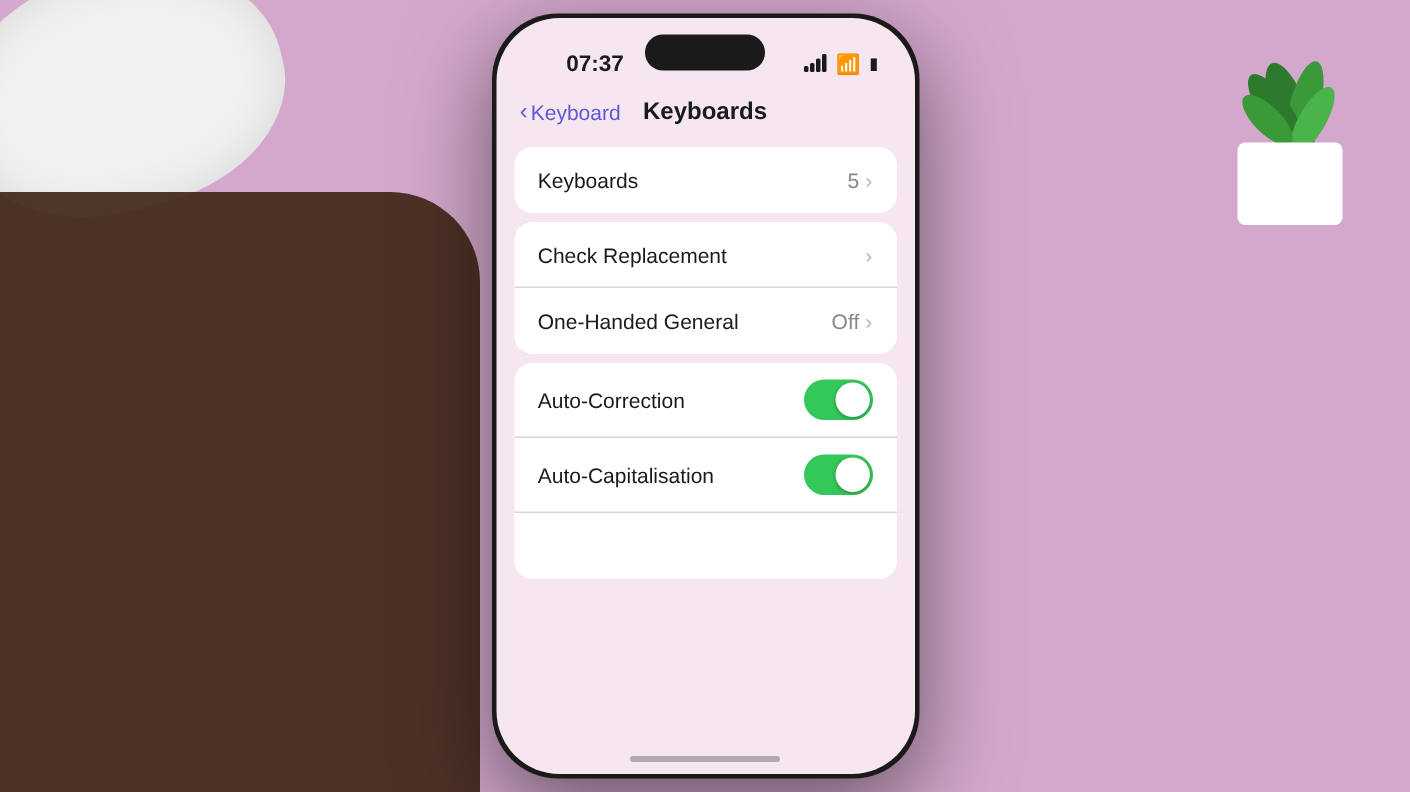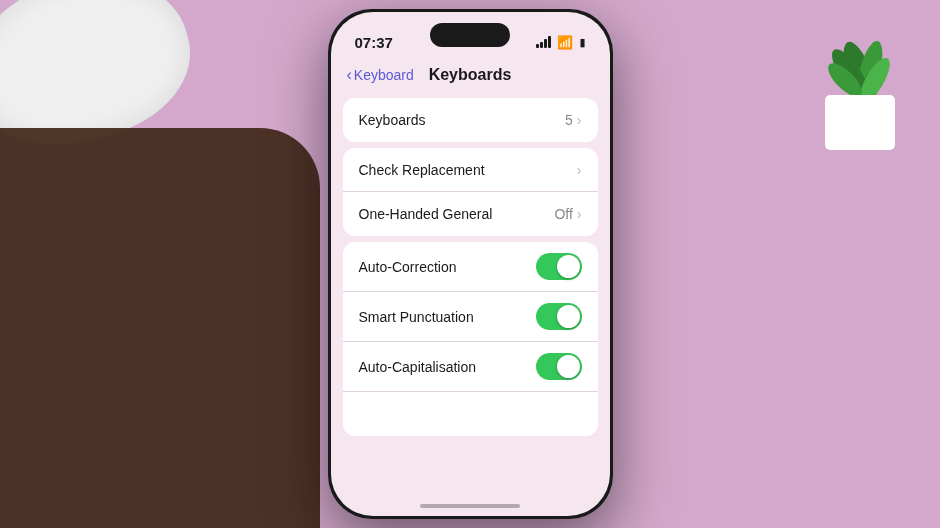--- a/index.html
+++ b/index.html
@@ -105,20 +105,21 @@
       justify-content: space-between;
       align-items: center;
       padding: 14px 24px 4px;
       height: 50px;
       flex-shrink: 0;
     }
     .status-time {
       font-size: 15px;
       font-weight: 600;
       color: #1a1a1a;
+      margin-left: 23px;
     }
     .status-icons {
       display: flex;
       align-items: center;
       gap: 4px;
       font-size: 11px;
       color: #1a1a1a;
     }
 
     
@@ -314,24 +315,20 @@
           </div>
         </div>
       </div>
 
       <div class="settings-group">
         <div class="settings-row">
           <span class="row-label">Auto-Correction</span>
           <div class="toggle"></div>
         </div>
         <div class="settings-row">
-          <span class="row-label">Smart Punctuation</span>
-          <div class="toggle"></div>
-        </div>
-        <div class="settings-row">
           <span class="row-label">Auto-Capitalisation</span>
           <div class="toggle"></div>
         </div>
         <div class="settings-row">
           
           
         </div>
 
       </div>
 

